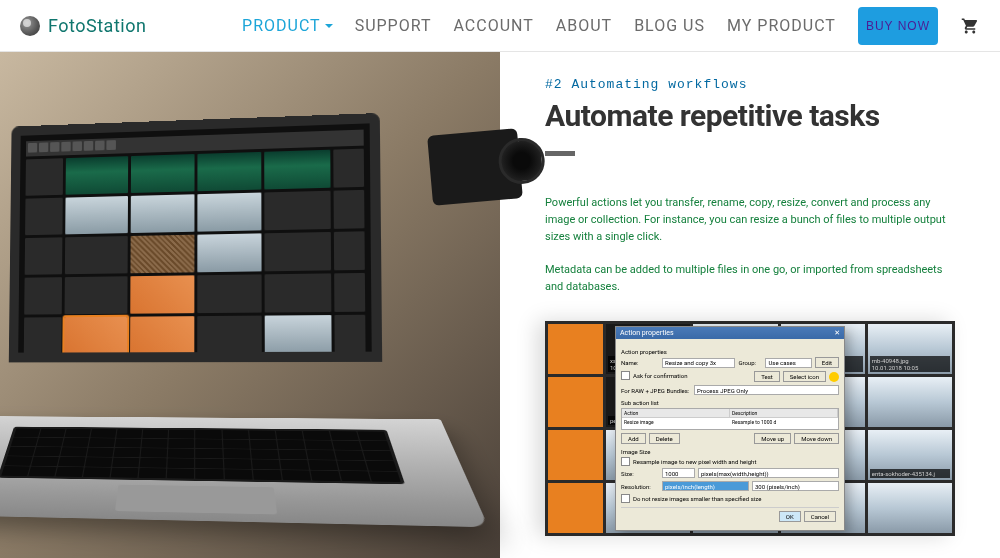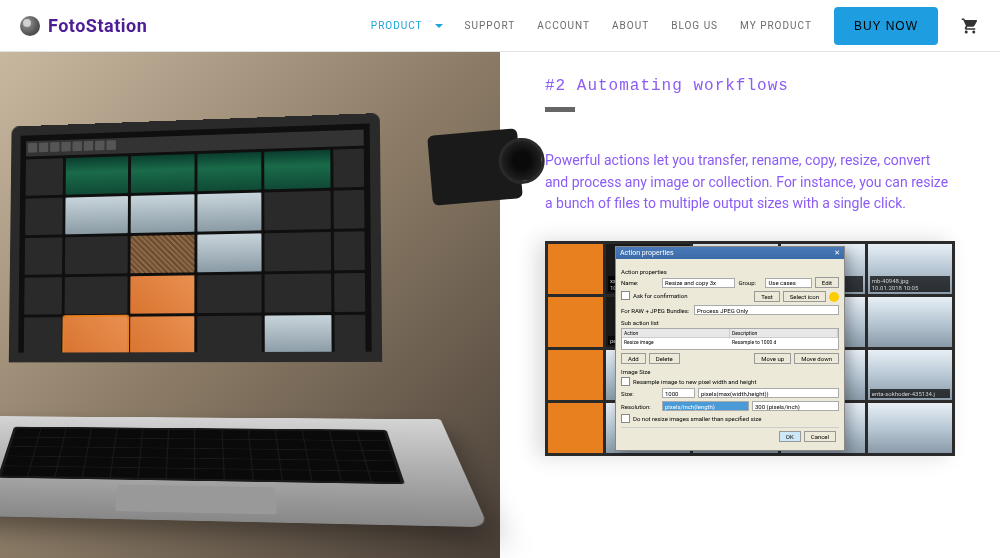--- a/index.html
+++ b/index.html
@@ -1,26 +1,26 @@
 <!DOCTYPE html>
 <html><head>
 <meta charset="utf-8">
 <style>
 *{margin:0;padding:0;box-sizing:border-box}
 body{font-family:-apple-system,BlinkMacSystemFont,"Segoe UI",Roboto,sans-serif;background:#fff;width:1000px;height:558px;overflow:hidden}
 .header{height:52px;background:#fff;border-bottom:1px solid #e5e5e5;display:flex;align-items:center;padding:0 20px;justify-content:space-between}
 .logo{display:flex;align-items:center;gap:8px}
 .logo-icon{width:20px;height:20px;border-radius:50%;background:radial-gradient(circle at 35% 35%,#999 0%,#555 60%,#333 100%);position:relative}
 .logo-icon::after{content:"";position:absolute;width:8px;height:8px;border-radius:50%;background:#fff;top:3px;left:3px;opacity:0.6}
-.logo-text{font-size:18px;color:#4c1d95;font-weight:700;letter-spacing:0.5px}
+.logo-text{font-size:18px;color:#0f766e;font-weight:400;letter-spacing:0.5px}
 .nav{display:flex;align-items:center;gap:22px}
-.nav-item{font-size:10px;color:#6b6b6b;letter-spacing:1px;cursor:pointer;display:flex;align-items:center;gap:12px}
+.nav-item{font-size:16px;color:#6b6b6b;letter-spacing:1px;cursor:pointer;display:flex;align-items:center;gap:4px}
 .nav-item.active{color:#1ca5d8}
 .caret{width:0;height:0;border-left:4px solid transparent;border-right:4px solid transparent;border-top:4px solid #1ca5d8}
-.buy-btn{background:#1e9de0;color:#000000;padding:12px 20px;font-size:12px;letter-spacing:1px;border-radius:4px;cursor:pointer;border:none}
+.buy-btn{background:#1e9de0;color:#4c1d95;padding:12px 8px;font-size:12px;letter-spacing:1px;border-radius:4px;cursor:pointer;border:none}
 .cart{width:20px;height:18px;position:relative}
 .cart svg{width:100%;height:100%;fill:#333}
 .main{display:flex;height:506px}
 .left{width:500px;position:relative;background:linear-gradient(135deg,#c8b8a0 0%,#8a7a65 50%,#4a4038 100%)}
 .laptop{position:absolute;top:65px;left:-45px;width:520px;height:340px;transform:perspective(1200px) rotateX(4deg) rotateY(-10deg);transform-origin:center}
 .screen{width:380px;height:245px;background:#1a1a1a;border-radius:8px 8px 0 0;border:10px solid #2a2a2a;position:relative;margin-left:45px}
 .screen-inner{width:100%;height:100%;background:#0f0f0f;padding:6px;overflow:hidden}
 .toolbar{height:16px;background:#333;display:flex;gap:2px;padding:2px;margin-bottom:3px}
 .toolbar span{width:10px;height:10px;background:#555;border-radius:1px}
 .grid{display:grid;grid-template-columns:40px 1fr 1fr 1fr 1fr 30px;grid-auto-rows:38px;gap:3px}
@@ -32,24 +32,24 @@
 .thumb.pattern{background:repeating-linear-gradient(45deg,#8a6a4a 0,#8a6a4a 2px,#6a4a2a 2px,#6a4a2a 4px)}
 .thumb.sel{outline:2px solid #e88020}
 .thumb.side{background:#2a2a2a}
 .keyboard{width:480px;height:150px;position:absolute;top:300px;left:0;background:linear-gradient(180deg,#d4d4d4 0%,#a8a8a8 60%,#888 100%);border-radius:3px 3px 14px 14px;transform:perspective(800px) rotateX(55deg);transform-origin:top;box-shadow:0 15px 30px rgba(0,0,0,0.4)}
 .keys{position:absolute;top:18px;left:55px;right:55px;height:80px;background:#1a1a1a;border-radius:4px;display:grid;grid-template-columns:repeat(14,1fr);grid-template-rows:repeat(5,1fr);gap:1px;padding:3px}
 .keys span{background:#0a0a0a;border-radius:1px}
 .trackpad{position:absolute;bottom:10px;left:50%;transform:translateX(-50%);width:140px;height:35px;background:#999;border-radius:3px}
 .camera{position:absolute;top:80px;right:-20px;width:90px;height:70px;background:#1a1a1a;border-radius:6px;transform:rotate(-5deg)}
 .camera::before{content:"";position:absolute;right:-25px;top:10px;width:40px;height:40px;background:radial-gradient(circle,#0a0a0a 30%,#1a1a1a 60%,#333 100%);border-radius:50%;border:3px solid #2a2a2a}
 .right{width:500px;padding:25px 45px 0 45px;overflow:hidden}
-.eyebrow{font-family:"Courier New",monospace;font-size:16px;color:#8b5cf6;letter-spacing:1px;margin-bottom:12px}
+.eyebrow{font-family:"Courier New",monospace;font-size:13px;color:#0369a1;letter-spacing:1px;margin-bottom:6px}
 .title{font-size:30px;font-weight:700;color:#333;margin-bottom:18px;letter-spacing:-0.5px}
 .divider{width:30px;height:5px;background:#666;margin-bottom:38px}
-.para{font-size:14px;line-height:1.55;color:#8b5cf6;margin-bottom:16px}
+.para{font-size:11px;line-height:1.55;color:#15803d;margin-bottom:16px}
 .shot{margin-top:26px;height:215px;background:#fff;box-shadow:-8px 0 20px rgba(0,0,0,0.15);position:relative;overflow:hidden}
 .shot-bg{position:absolute;inset:0;display:grid;grid-template-columns:55px repeat(4,1fr);gap:3px;padding:3px;background:#2a2a2a}
 .st{background:linear-gradient(180deg,#e8eff5 0%,#b8c8d5 50%,#8a9aa8 100%)}
 .st.dk{background:#1a1a1a}
 .st.side{background:#e88020}
 .st-label{position:absolute;bottom:2px;left:2px;right:2px;font-size:6px;color:#ccc;background:rgba(0,0,0,0.7);padding:1px 2px;overflow:hidden;white-space:nowrap}
 .dialog{position:absolute;top:5px;left:70px;width:230px;background:#ece9d8;border:1px solid #888;font-size:7px;box-shadow:4px 4px 12px rgba(0,0,0,0.3)}
 .dlg-title{background:linear-gradient(180deg,#4a7ab8 0%,#3a6aa8 100%);color:#fff;padding:2px 4px;display:flex;justify-content:space-between;font-size:7px}
 .dlg-body{padding:5px}
 .dlg-row{display:flex;align-items:center;gap:3px;margin-bottom:3px}
@@ -216,22 +216,24 @@
             <span></span>
             <span></span>
           </div>
         <div class="trackpad"></div>
       </div>
     </div>
   </div>
 
   <div class="right">
     <div class="eyebrow">#2 Automating workflows</div>
+    <h1 class="title">Automate repetitive tasks</h1>
     <div class="divider"></div>
     <p class="para">Powerful actions let you transfer, rename, copy, resize, convert and process any image or collection. For instance, you can resize a bunch of files to multiple output sizes with a single click.</p>
+    <p class="para">Metadata can be added to multiple files in one go, or imported from spreadsheets and databases.</p>
 
     <div class="shot">
       <div class="shot-bg">
         <div class="st side"></div>
         <div class="st dk" style="position:relative">
             <div class="st-label"><span>xshore-fortoduem-30</span><br><span>10.01.2018 10:11</span></div>
           </div>
         <div class="st" style="position:relative"></div>
         <div class="st" style="position:relative">
             <div class="st-label"><span>-morgen-200175.jpg</span><br><span>10.01.2018 10:03</span></div>

